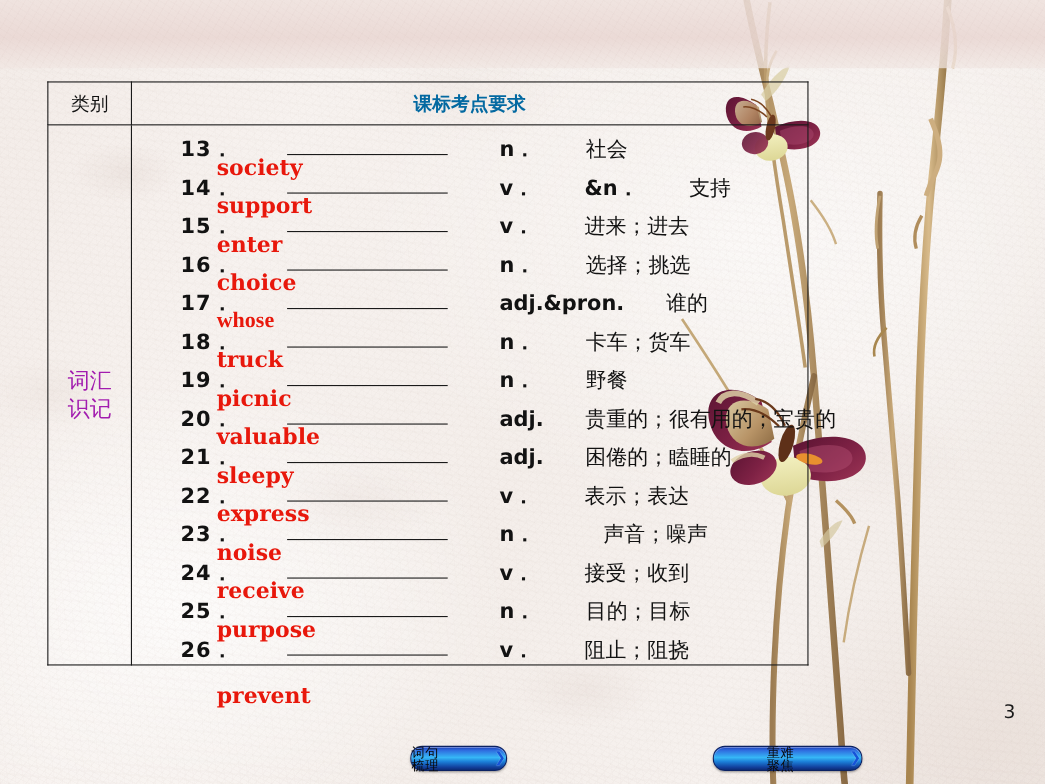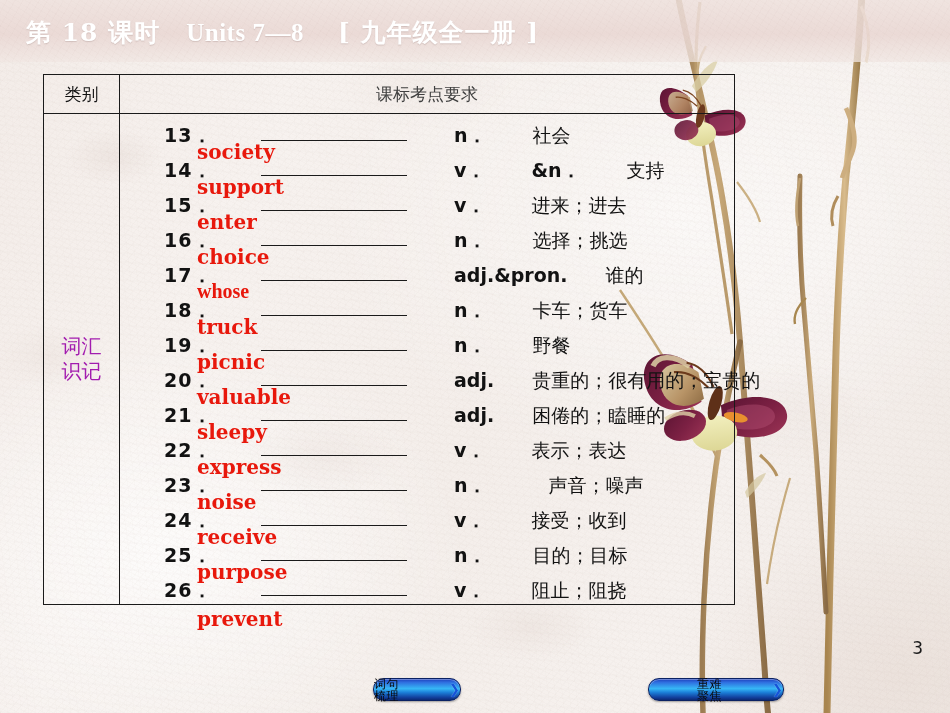--- a/index.html
+++ b/index.html
@@ -108,22 +108,22 @@
     font-family: "DejaVu Sans", "Liberation Sans", sans-serif;
     font-size: 17px;
     font-weight: normal;
     color: #121212;
   }
   .th-req {
     height: 38px;
     text-align: center;
     font-family: "DejaVu Sans", "Liberation Sans", sans-serif;
     font-size: 17px;
-    font-weight: normal;
-    color: #404040;
+    font-weight: bold;
+    color: #0369a1;
   }
   .td-cat {
     width: 75px;
     text-align: center;
     font-family: "DejaVu Sans", "Liberation Sans", sans-serif;
     font-size: 20px;
     color: #a21caf;
     line-height: 1.25;
   }
   .td-body {
@@ -342,23 +342,20 @@
       </g>
 
       <path d="M692 86 C700 72 710 62 718 60 C714 72 706 84 696 92 Z" fill="#d9cfa6" opacity=".75"></path>
       <path d="M745 492 C752 480 760 474 766 473 C762 483 754 492 747 498 Z" fill="#d4c8a0" opacity=".7"></path>
     </svg>
   </div>
 
   <div class="title-band">
     <div class="tb-grain"></div>
   </div>
-  <div class="title-text">
-    <span>第 18 课时</span><span class="sp-a"></span><span class="seg-units">Units 7—8</span><span class="sp-b"></span><span>[ 九年级全一册 ]</span>
-  </div>
 
   <table class="vocab-table">
     <tbody>
         <tr>
       <th class="th-cat">类别</th>
       <th class="th-req">课标考点要求</th>
     </tr>
     <tr>
       <td class="td-cat">
         <div>词汇</div>
@@ -464,21 +461,21 @@
       <div class="ans" style="left: 197px; top: 245px;">choice</div>
       <div class="ans" style="left: 197px; top: 280px; font-family: Liberation Serif, serif;">whose</div>
       <div class="ans" style="left: 197px; top: 315px;">truck</div>
       <div class="ans" style="left: 197px; top: 350px;">picnic</div>
       <div class="ans" style="left: 197px; top: 385px;">valuable</div>
       <div class="ans" style="left: 197px; top: 420px;">sleepy</div>
       <div class="ans" style="left: 197px; top: 455px;">express</div>
       <div class="ans" style="left: 197px; top: 490px;">noise</div>
       <div class="ans" style="left: 197px; top: 525px;">receive</div>
       <div class="ans" style="left: 197px; top: 560px;">purpose</div>
-      <div class="ans" style="left: 197px; top: 607px;">prevent</div>
+      <div class="ans" style="left: 197px; top: 620px;">prevent</div>
     </div>
 
   <div class="page-num">3</div>
 
   <div class="navbtn" id="btn-left">
     <span class="lbl">词句梳理</span>
     <span class="arrow">❯</span>
   </div>
   <div class="navbtn" id="btn-right">
     <span class="lbl">重难聚焦</span>

